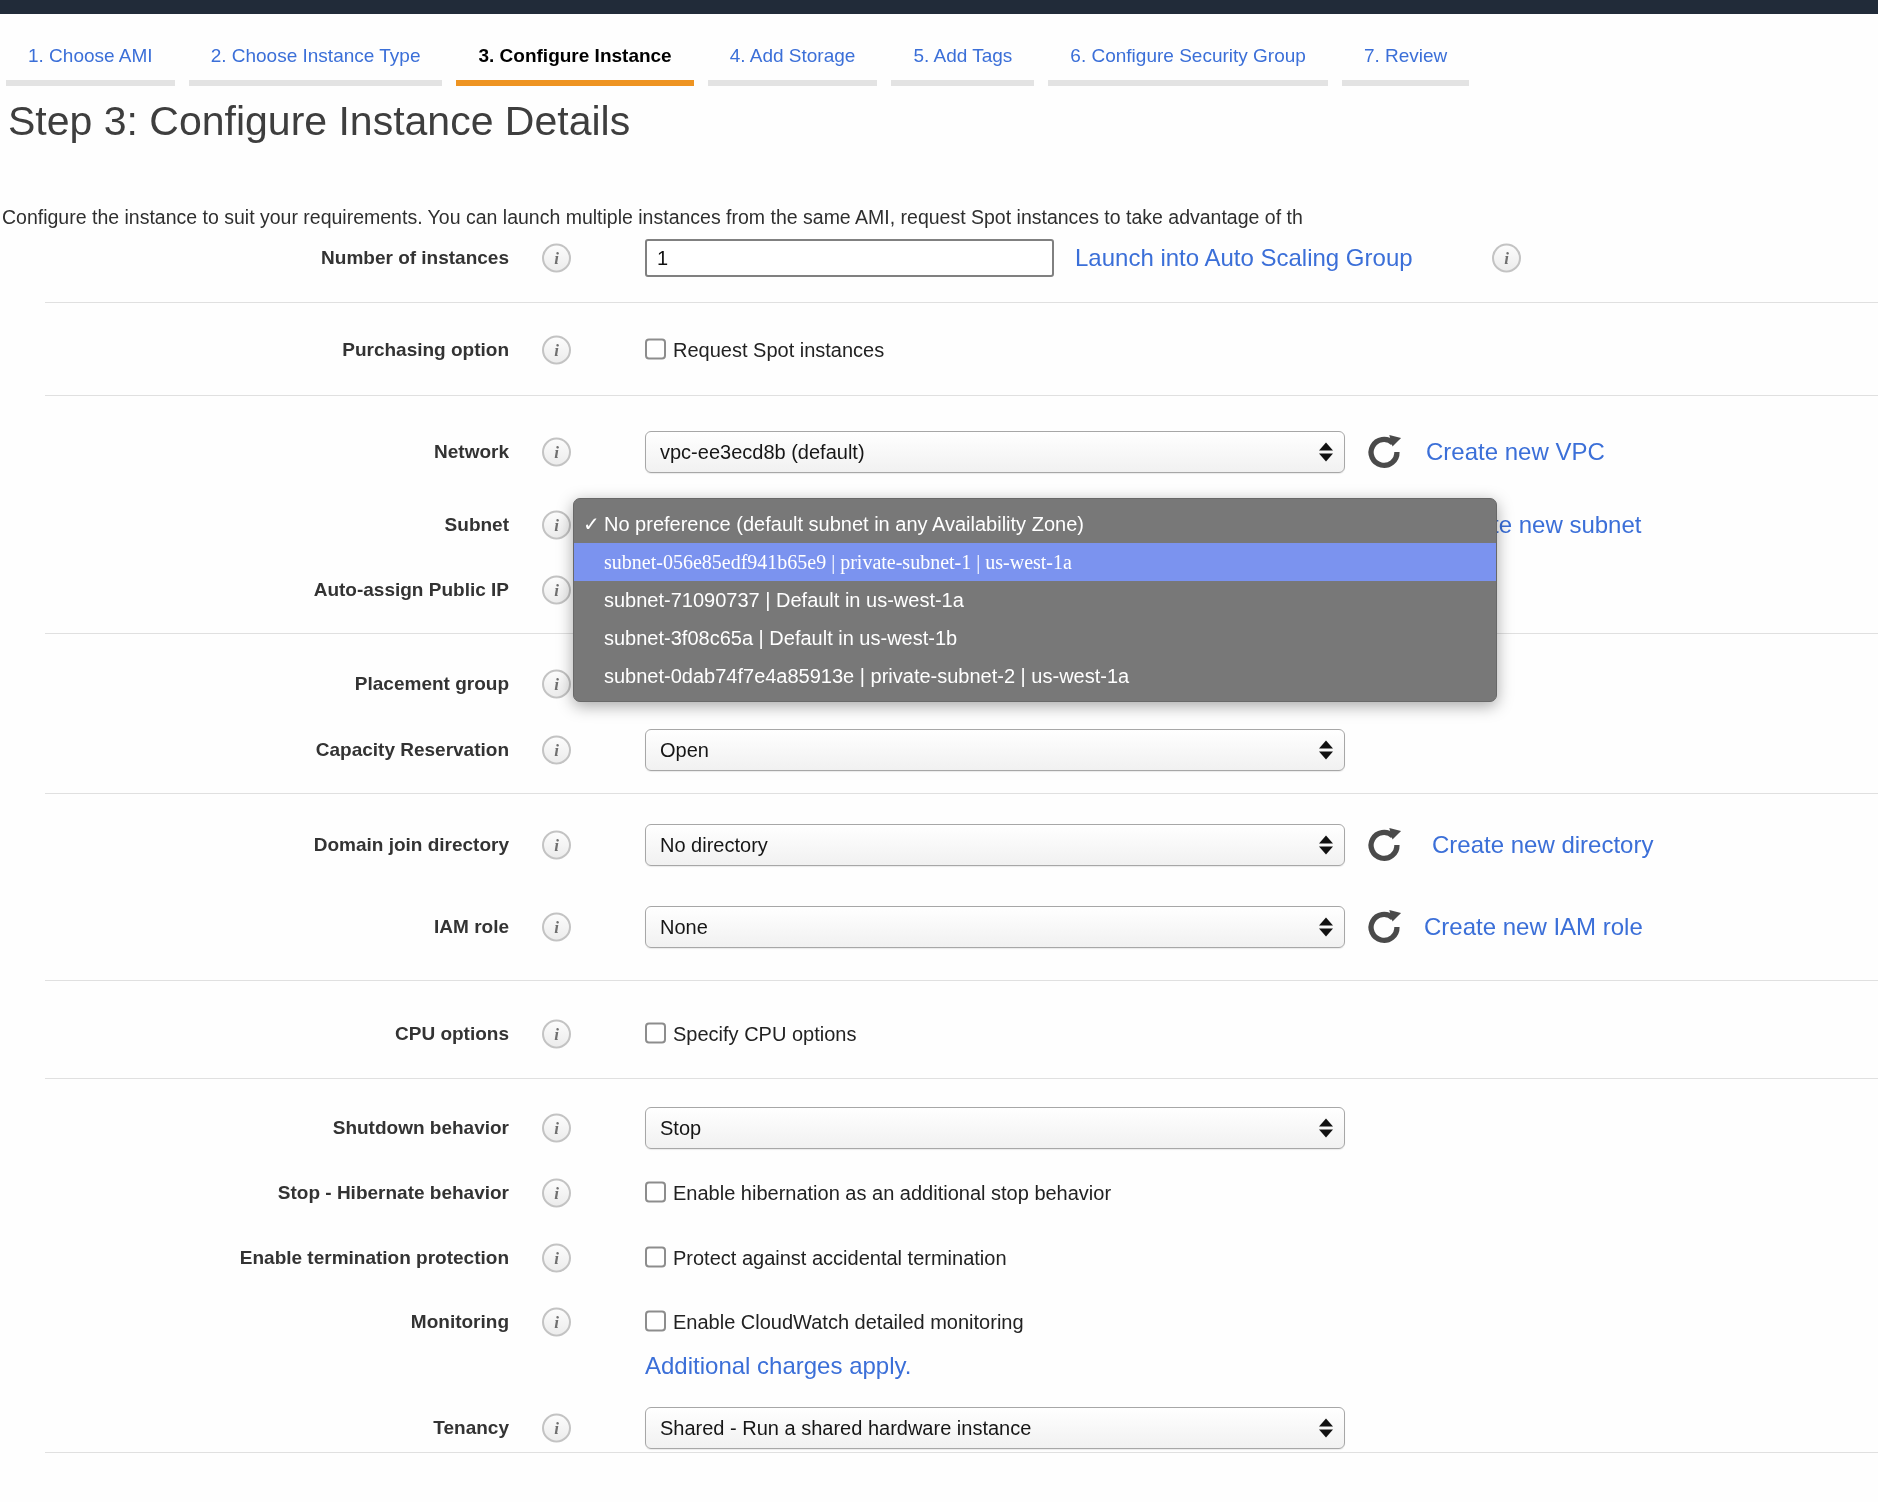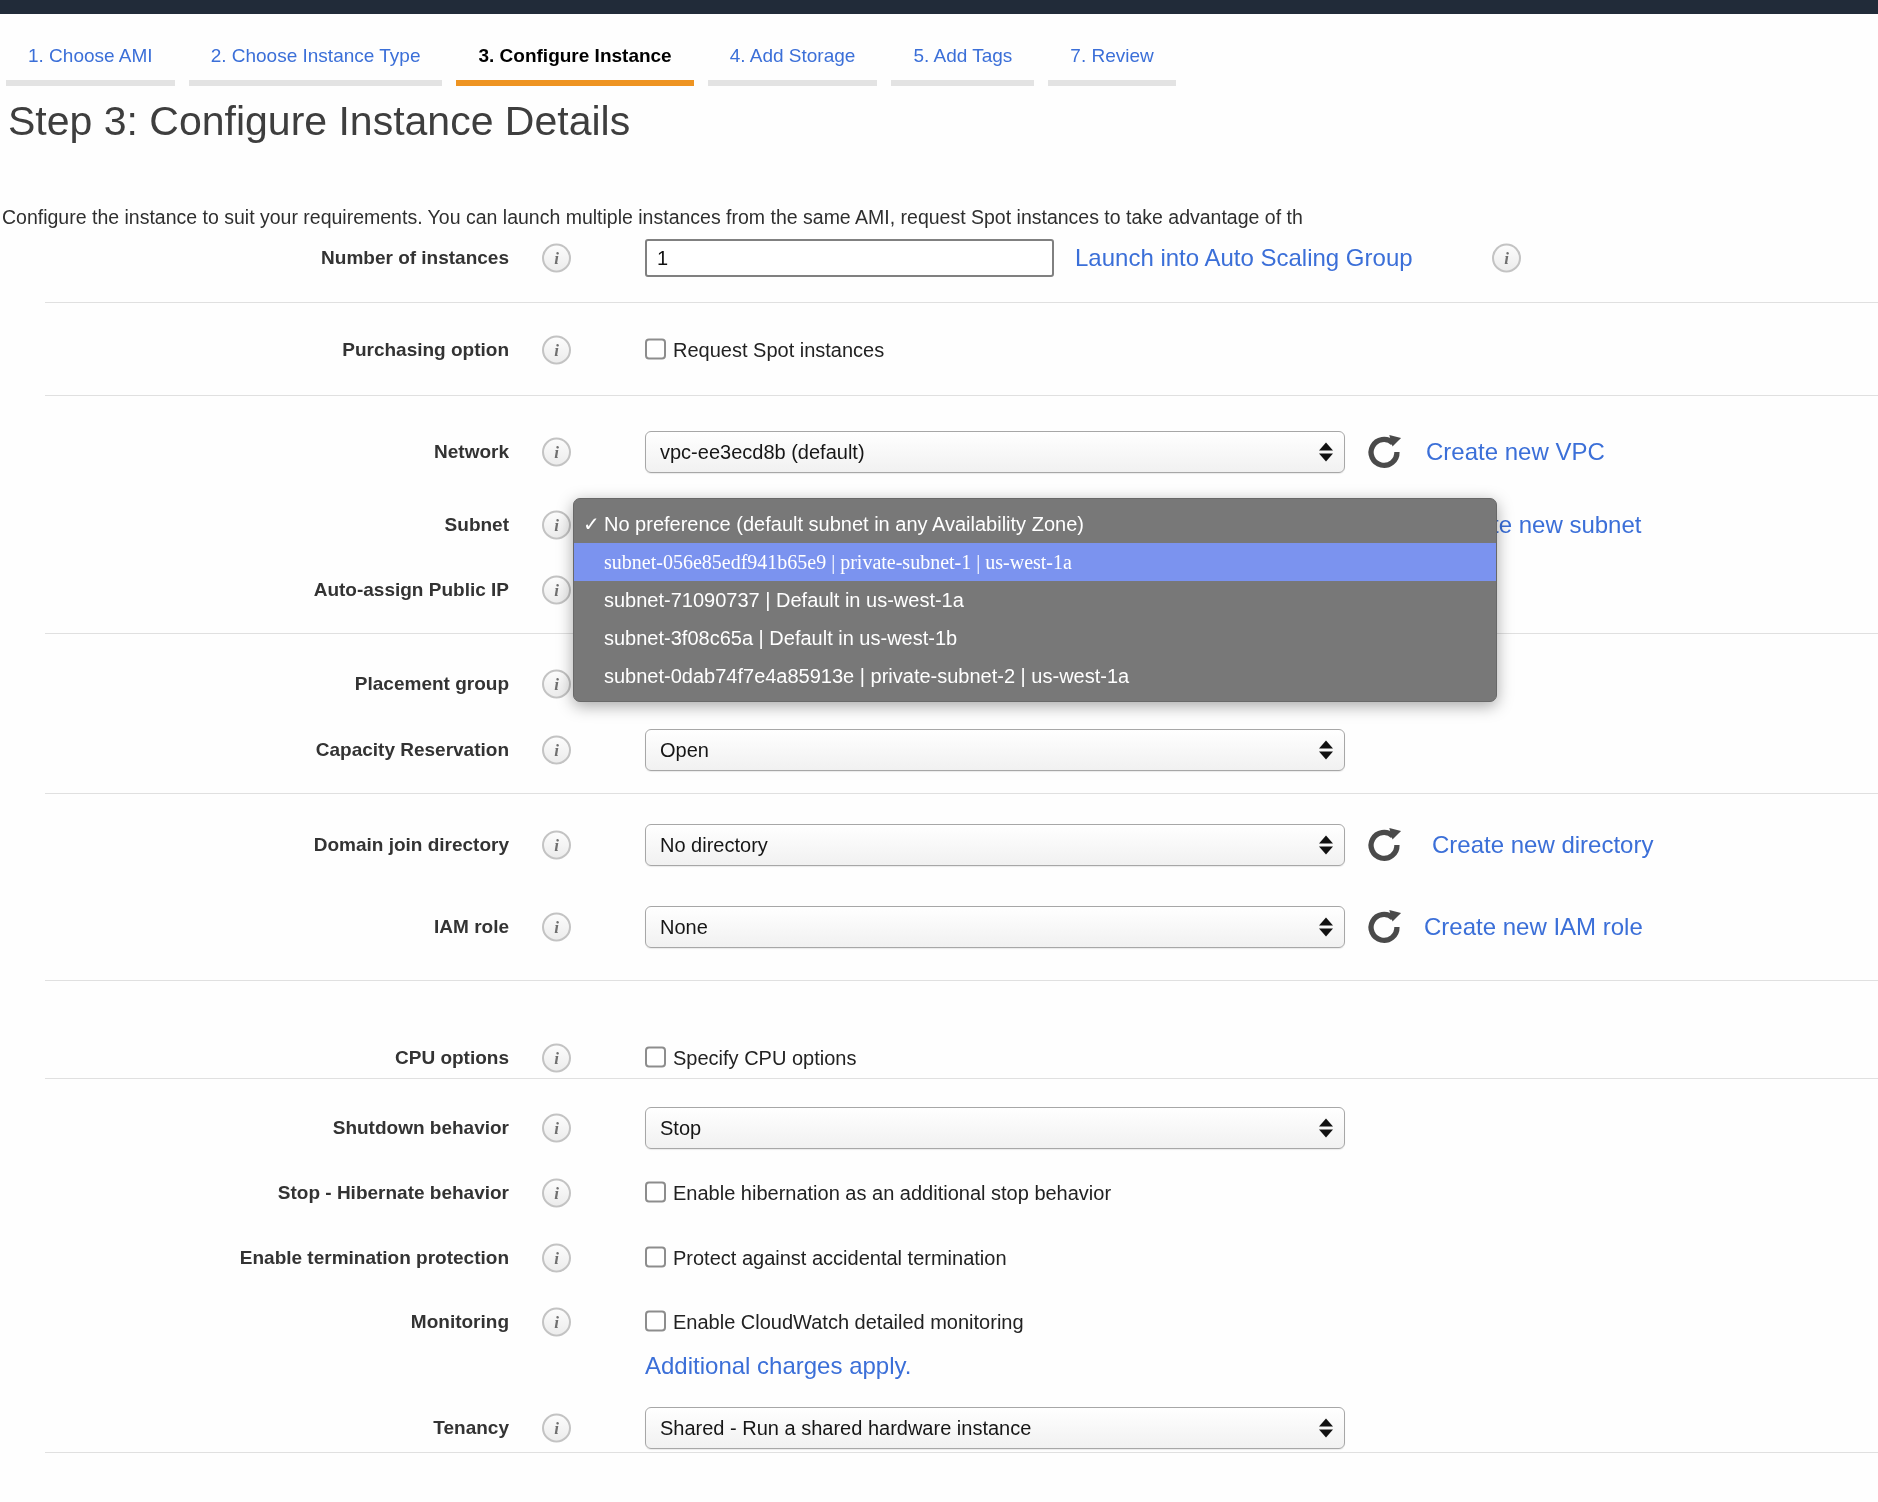--- a/index.html
+++ b/index.html
@@ -47,20 +47,21 @@
 <div class="screen">
 
   <div class="topbar"></div>
 
   <div class="tabs" id="tabs">
       <div class="tab">1. Choose AMI</div>
       <div class="tab">2. Choose Instance Type</div>
       <div class="tab active">3. Configure Instance</div>
       <div class="tab">4. Add Storage</div>
       <div class="tab">5. Add Tags</div>
+      <div class="tab">6. Configure Security Group</div>
       <div class="tab">7. Review</div>
     </div>
 
   <h1 class="title">Step 3: Configure Instance Details</h1>
   <div class="desc">Configure the instance to suit your requirements. You can launch multiple instances from the same AMI, request Spot instances to take advantage of th</div>
 
   <div class="hr" style="top:302px"></div>
   <div class="hr" style="top:395px"></div>
   <div class="hr" style="top:633px"></div>
   <div class="hr" style="top:793px"></div>
@@ -163,21 +164,21 @@
     </div>
     <span class="refresh">
       <svg width="40" height="40" viewBox="0 0 34 34">
         <path d="M28 17 A 11 11 0 1 1 24.6 9.4" fill="none" stroke="#4a4a4a" stroke-width="4.5"></path>
         <path d="M21.5 2.5 L 31.5 5.2 L 24.2 12.4 Z" fill="#4a4a4a"></path>
       </svg>
     </span>
     <span class="lnk" style="left:1424px">Create new IAM role</span>
   </div>
 
-  <div class="row" style="top:1036px">
+  <div class="row" style="top:1012px">
     <div class="lbl">CPU options</div>
     <span class="info" style="left:542px">i</span>
     <span class="cbwrap">
       <span class="cb"></span>
       <span class="cbl">Specify CPU options</span>
     </span>
   </div>
 
   <div class="row" style="top:1106px">
     <div class="lbl">Shutdown behavior</div>

